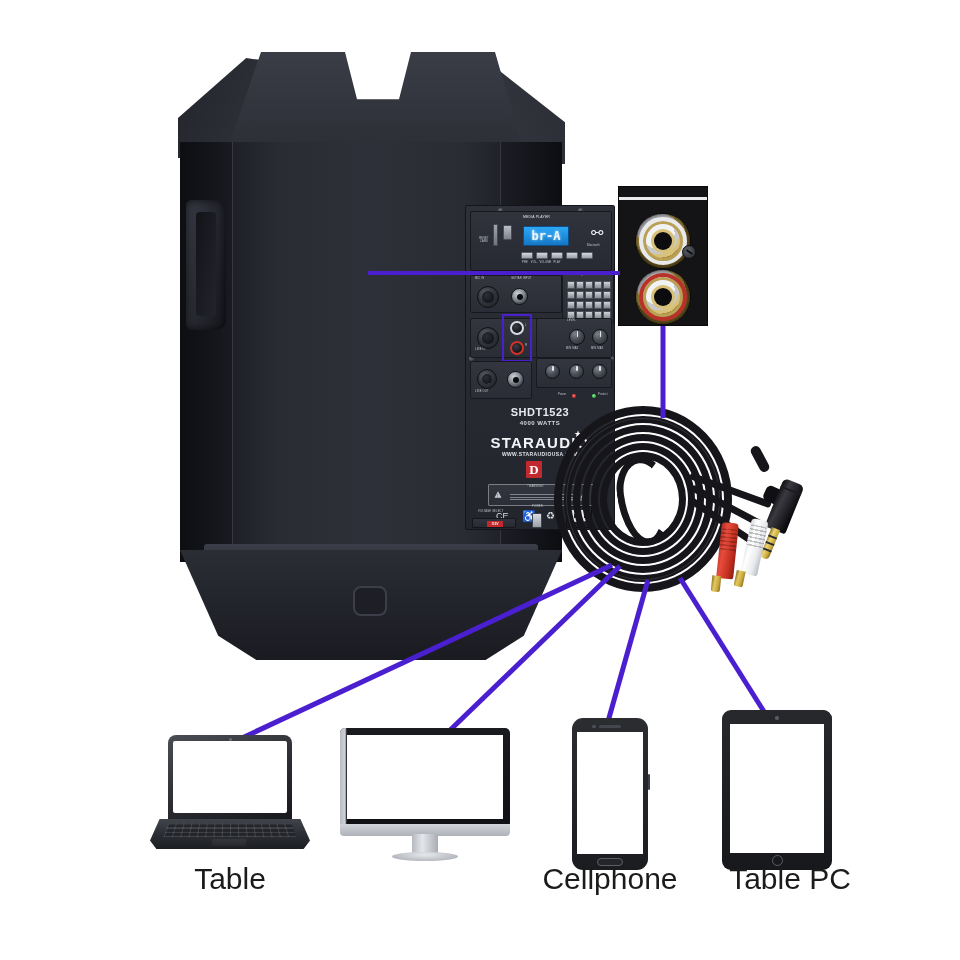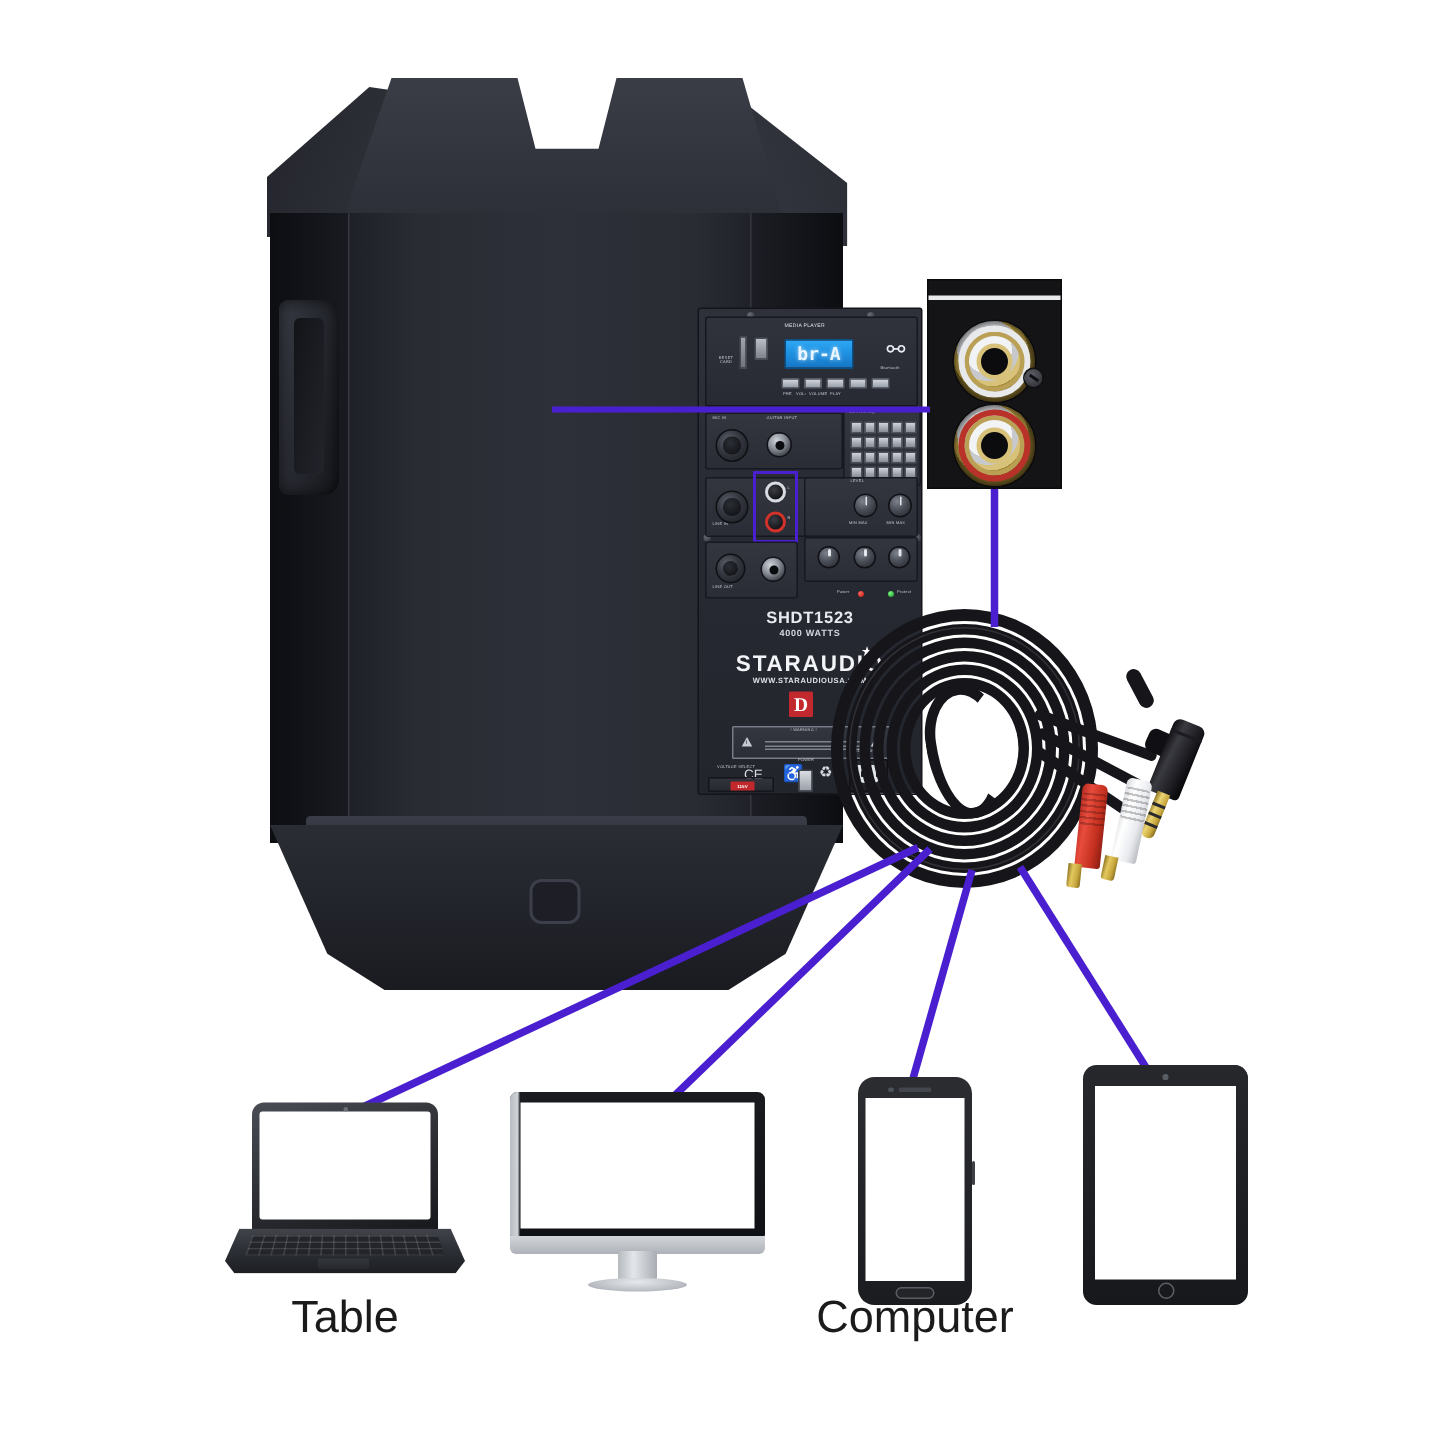--- a/index.html
+++ b/index.html
@@ -754,24 +754,25 @@
 
   <div class="abs" id="cellphone">
     <div class="ph-body">
       <div class="ph-screen"></div>
     </div>
     <div class="ph-speaker"></div>
     <div class="ph-cam"></div>
     <div class="ph-home"></div>
     <div class="ph-side-btn"></div>
   </div>
-  <div class="device-label abs" style="left:530px;top:862px;width:160px;font-size:30px;">Computer</div>
+  <div class="device-label abs" style="left:530px;top:862px;width:160px;font-size:30px;">Cellphone</div>
 
   <div class="abs" id="tablet">
     <div class="tb-body-grey"></div>
     <div class="tb-body">
       <div class="tb-screen"></div>
     </div>
     <div class="tb-cam"></div>
     <div class="tb-home"></div>
   </div>
+  <div class="device-label abs" style="left:710px;top:862px;width:160px;font-size:30px;">Table PC</div>
 
 </div>
 
 </body></html>

